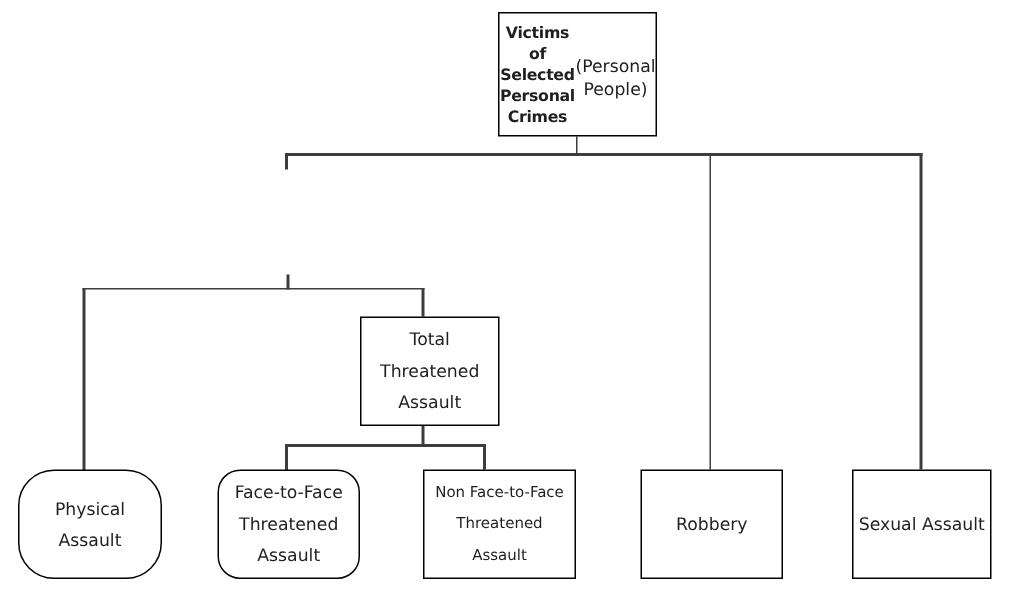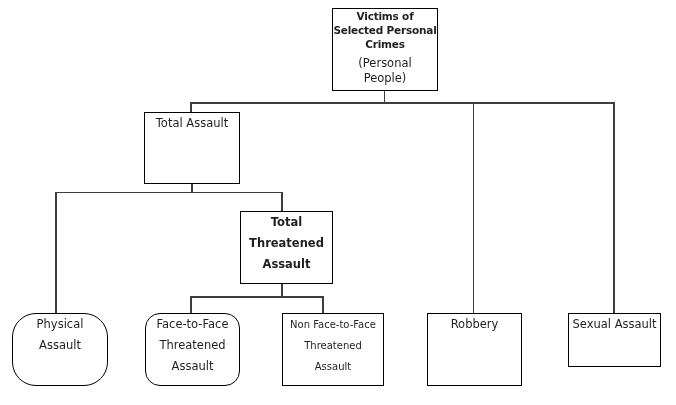--- a/index.html
+++ b/index.html
@@ -7,21 +7,21 @@
   }
   html,body{margin:0;padding:0;background:var(--bg);}
   .canvas{
     position:relative; width:676px; height:405px; background:var(--bg);
     font-family:"DejaVu Sans","Liberation Sans",sans-serif; color:var(--text);
     overflow:hidden;
   }
   .node{
     position:absolute; box-sizing:border-box; background:var(--fill);
     border:1.5px solid var(--border);
-    display:flex; flex-direction:column; align-items:center; justify-content:flex-start;
+    display:flex; flex-direction:row; align-items:center; justify-content:center;
     text-align:center; font-size:11.5px; z-index:2;
   }
   .label{white-space:pre-line; line-height:21px;}
   .small{font-size:10px;}
   .root-title{white-space:pre-line; font-weight:bold; font-size:10.5px; line-height:14px; letter-spacing:-0.2px;}
   .root-sub{white-space:pre-line; font-size:11.5px; line-height:15px; margin-top:5px;}
   .conn{position:absolute; background:var(--conn); z-index:1;}
   .h{height:1.5px;}
   .v{width:1.5px;}
 </style>
@@ -47,25 +47,22 @@
   <div class="conn v" style="left:322px; top:296px; height:18px;"></div>
 
   <div class="node" style="left:332px; top:8px; width:106px; height:83px;">
     <div class="root-title">Victims of
 Selected Personal
 Crimes</div>
     <div class="root-sub">(Personal
 People)</div>
   </div>
 
-  <div class="node" style="left:144px; top:112px; width:96px; height:72px;">
-    <div class="label">Total Assault</div>
-  </div>
 
-  <div class="node" style="left:240px; top:211px; width:93px; height:73px;font-weight:bold;">
+  <div class="node" style="left:240px; top:211px; width:93px; height:73px;">
     <div class="label">Total
 Threatened
 Assault</div>
   </div>
 
   <div class="node" style="left:12px; top:313px; width:96px; height:73px;border-radius:24px;">
     <div class="label">Physical
 Assault</div>
   </div>
 
@@ -78,17 +75,17 @@
   <div class="node" style="left:282px; top:313px; width:102px; height:73px;">
     <div class="label small">Non Face-to-Face
 Threatened
 Assault</div>
   </div>
 
   <div class="node" style="left:427px; top:313px; width:95px; height:73px;">
     <div class="label">Robbery</div>
   </div>
 
-  <div class="node" style="left:568px; top:313px; width:93px; height:54px;">
+  <div class="node" style="left:568px; top:313px; width:93px; height:73px;">
     <div class="label">Sexual Assault</div>
   </div>
 
 </div>
 
 </body></html>

